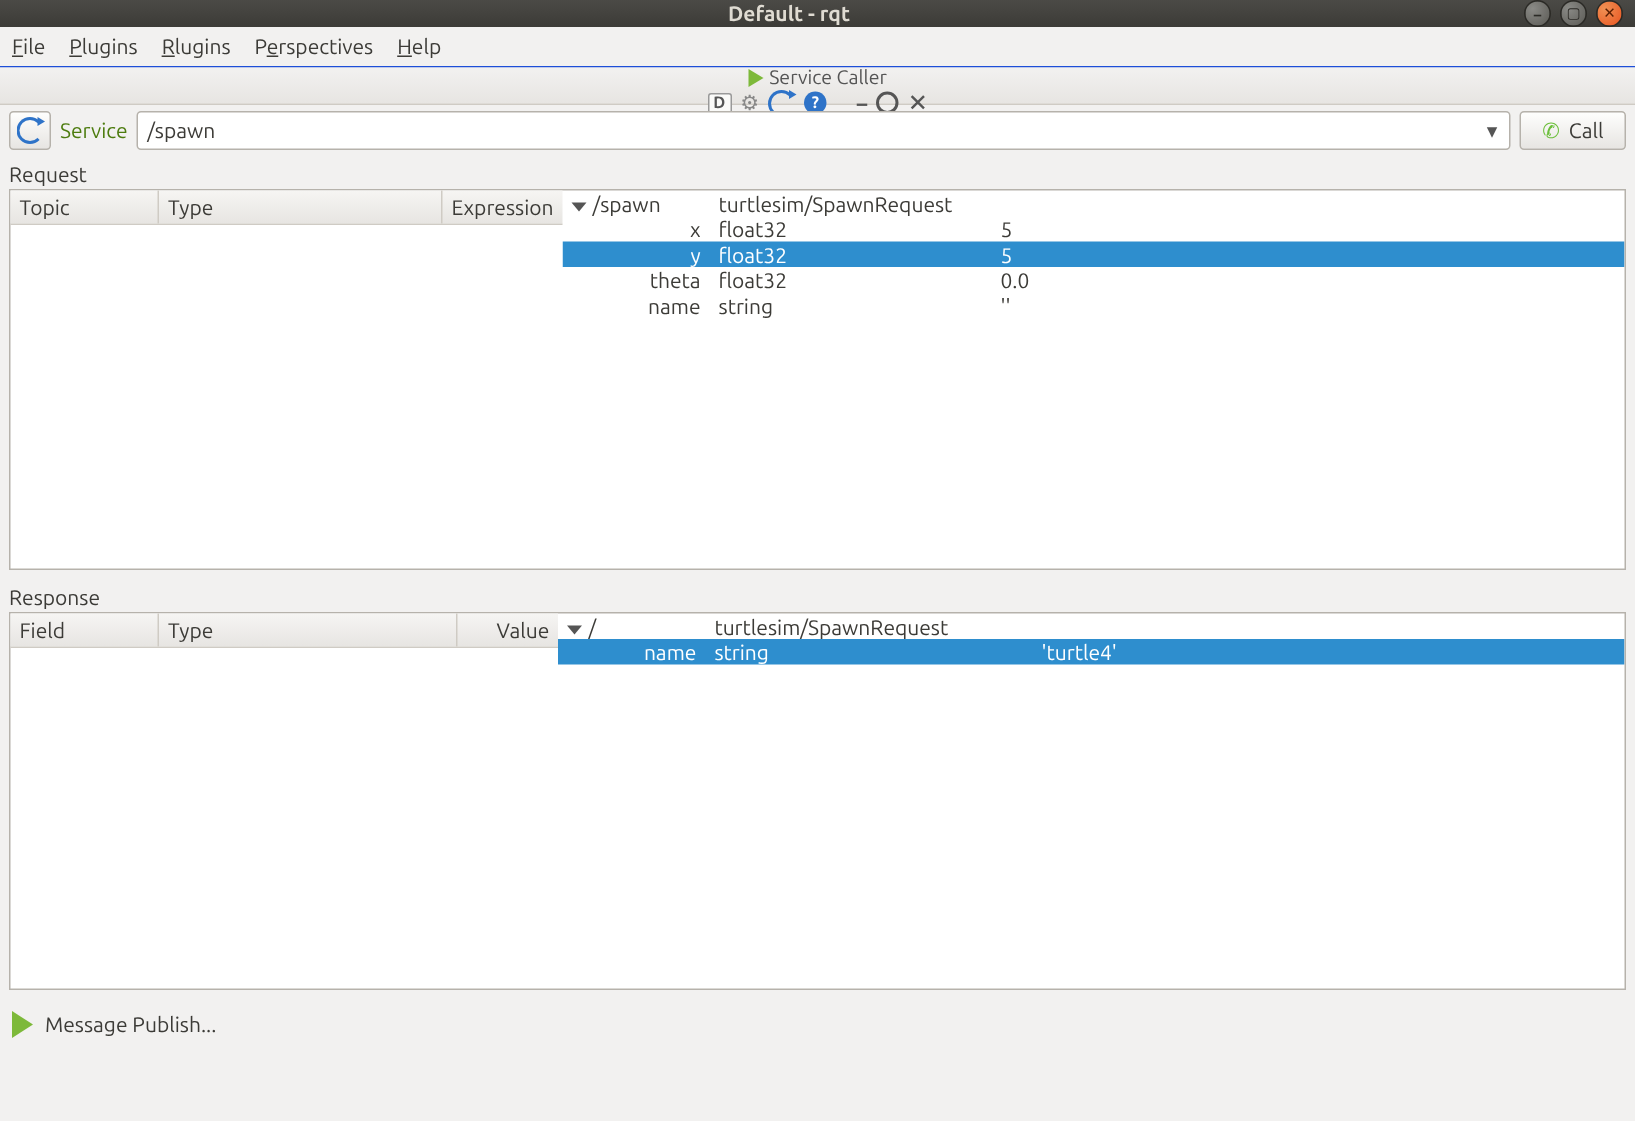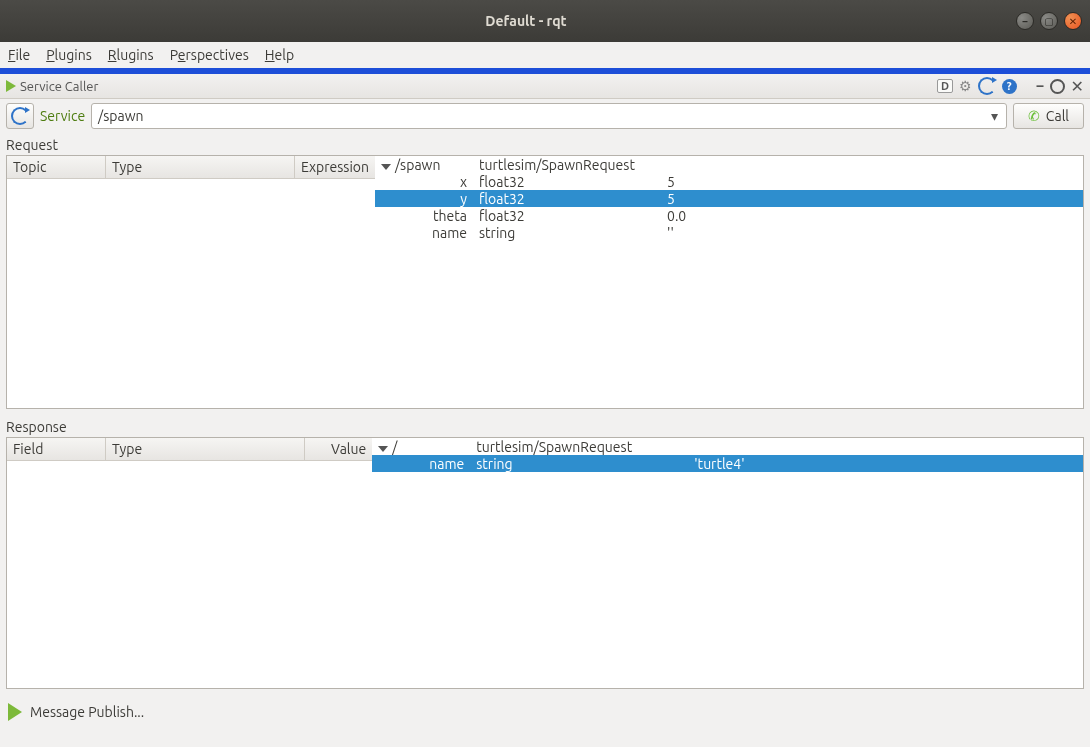--- a/index.html
+++ b/index.html
@@ -6,21 +6,21 @@
     margin: 0; padding: 0;
     width: 1090px; height: 747px;
     font-family: "Ubuntu", "DejaVu Sans", sans-serif;
     font-size: 14px;
     background: #f2f1f0;
     color: #3c3b37;
     overflow: hidden;
   }
   
   .titlebar {
-    height: 42px;
+    height: 18px;
     background: linear-gradient(#4b4a46, #3c3b37);
     color: #dfdbd2;
     display: flex;
     align-items: center;
     font-weight: bold;
     font-size: 14px;
     padding-left: 36px;
   }
   .titlebar .title {
     flex: 1;
@@ -44,39 +44,40 @@
     background: radial-gradient(circle at 30% 30%, #f09154, #e95420);
     color: #5a1e02;
   }
   
   .menubar {
     height: 26px;
     display: flex;
     align-items: center;
     padding: 0 8px;
     gap: 16px;
-    border-bottom: 6px solid #1d4ed8;
+    border-bottom: 1px solid #1d4ed8;
     background: #f2f1f0;
   }
   .menubar .menuitem {
     cursor: pointer;
   }
   .menubar .underline {
     text-decoration: underline;
   }
   
   .plugintitle {
     height: 24px;
     display: flex;
     align-items: center;
     padding: 0 6px;
     background: linear-gradient(#f2f1f0,#e7e5e2);
     border-bottom: 1px solid #cfcbc4;
     font-size: 13px;
     color: #555;
+    flex-direction: column;
   }
   .plugintitle .left {
     display: flex;
     align-items: center;
     gap: 4px;
     flex: 1;
   }
   .plugintitle .right {
     display: flex;
     align-items: center;

